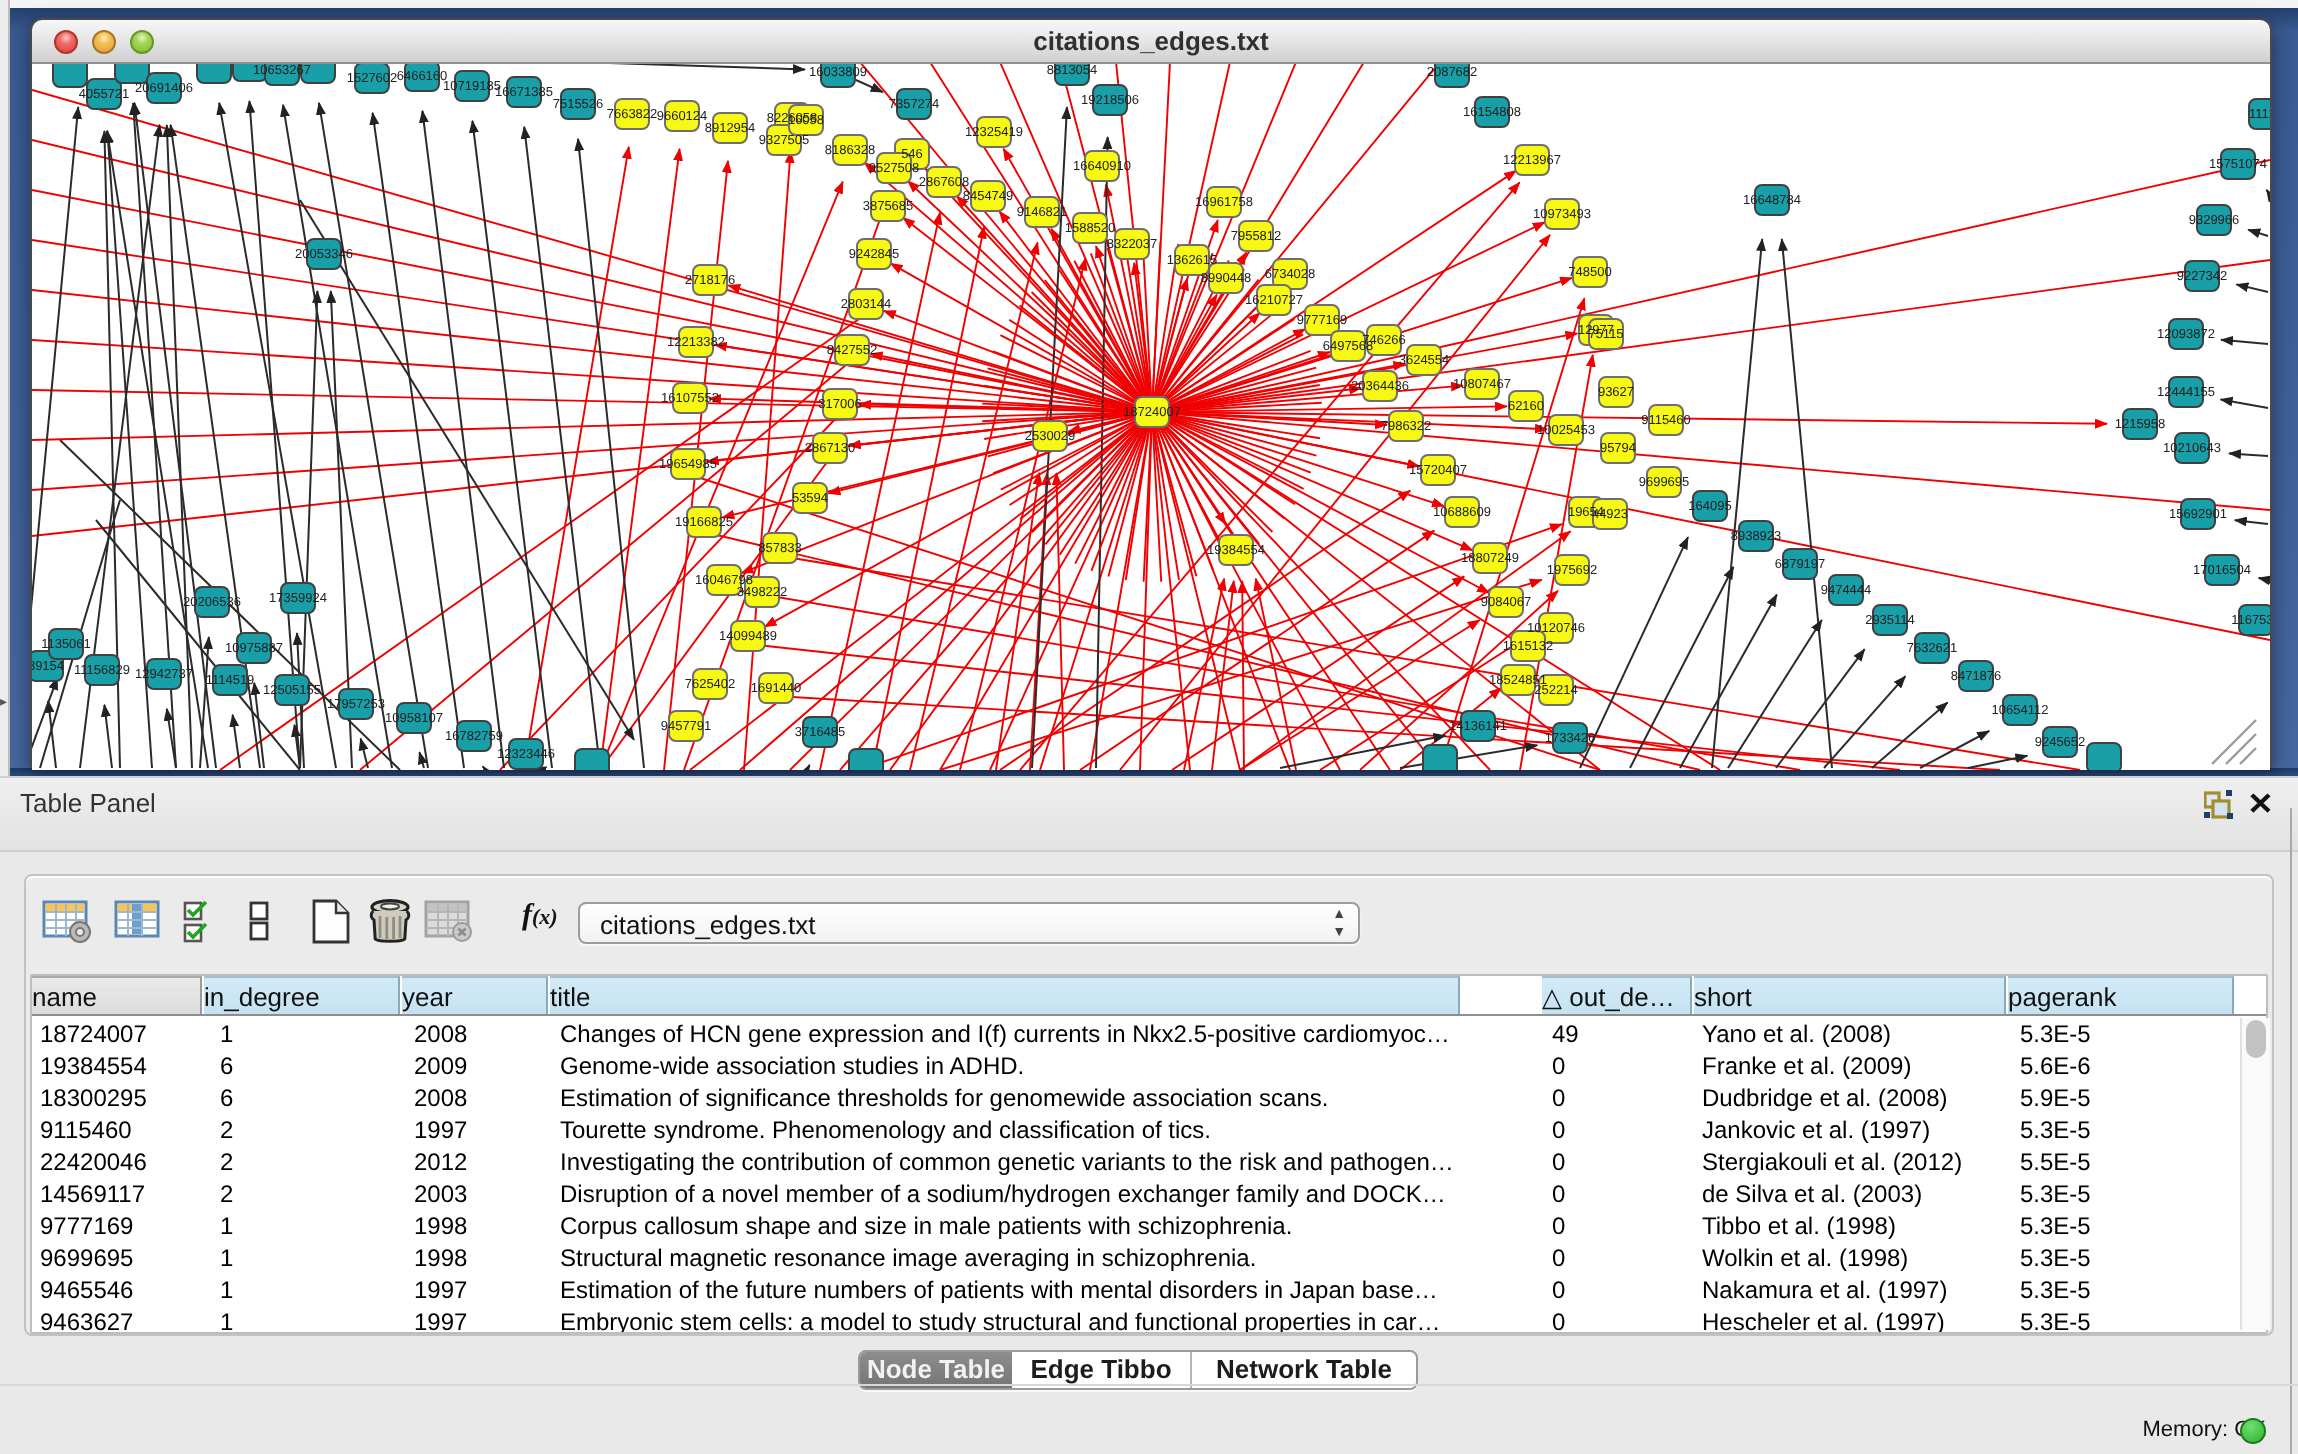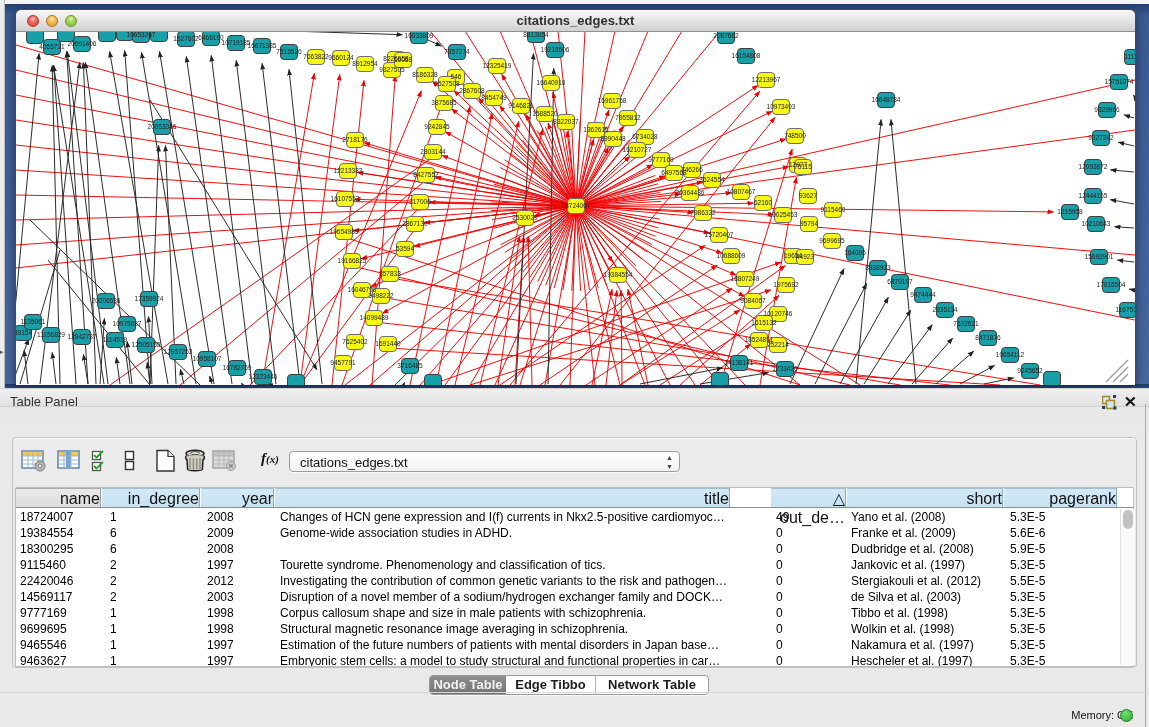--- a/index.html
+++ b/index.html
@@ -10,34 +10,34 @@
 #bottomband{position:absolute;left:0;top:380px;width:1144px;height:16px;background:linear-gradient(180deg,#1d3863 0%,#31508a 30%,#49699f 70%,#5e7cab 100%)}
 #window{position:absolute;left:10px;top:5px;width:1121px;height:375px;border-radius:6px 6px 0 0;box-shadow:0 3px 10px rgba(0,0,0,.45);border:1px solid #4a4a4a;border-bottom:none}
 #titlebar{position:absolute;left:0;top:0;width:100%;height:22px;border-radius:5px 5px 0 0;background:linear-gradient(180deg,#f7f7f7 0%,#e9e9e9 40%,#d2d2d2 95%);border-bottom:1px solid #8f8f8f}
 .tl{position:absolute;top:5px;width:12px;height:12px;border-radius:50%}
 #tl1{left:11px;background:radial-gradient(circle at 50% 30%,#ffc9c4 0%,#ee6e66 35%,#d93f35 100%);border:1px solid #b0352c}
 #tl2{left:30px;background:radial-gradient(circle at 50% 30%,#ffeec2 0%,#f3bf53 35%,#e39b35 100%);border:1px solid #ad7427}
 #tl3{left:49px;background:radial-gradient(circle at 50% 30%,#e1f7bb 0%,#a5d659 35%,#7fb833 100%);border:1px solid #6a952b}
 #wtitle{position:absolute;left:0;top:3px;width:100%;text-align:center;font-size:13px;font-weight:bold;color:#303030}
 #canvas{position:absolute;left:0;top:22px;width:1119px;height:353px;background:#fff;overflow:hidden}
 #paneluparrow{position:absolute;left:571px;top:400px;width:10px;height:5px;font-size:6px;color:#777;text-align:center;line-height:5px}
-#tpheader{position:absolute;left:0;top:388px;width:1149px;height:19px;background:linear-gradient(180deg,#efefef,#e2e2e2);border-top:1px solid #d0d0d0;border-bottom:1px solid #cfcfcf}
+#tpheader{position:absolute;left:0;top:388px;width:1149px;height:38px;background:linear-gradient(180deg,#efefef,#e2e2e2);border-top:1px solid #d0d0d0;border-bottom:1px solid #cfcfcf}
 #tpheader .t{position:absolute;left:10px;top:5px;font-size:13px;color:#333}
 #floaticon{position:absolute;left:1102px;top:6px;width:15px;height:15px}
 #closeicon{position:absolute;left:1124px;top:4px;font-size:15px;font-weight:bold;color:#111;transform:scaleX(1.05)}
 #bottombg{position:absolute;left:0;top:429px;width:1149px;height:298px;background:#e9e9e9}
 #rightline{position:absolute;left:1145px;top:404px;width:1px;height:323px;background:#a8a8a8}
 #innerpanel{position:absolute;left:12px;top:8px;width:1125px;height:231px;background:#ebebeb;border:1px solid #c2c2c2;border-radius:4px;box-shadow:inset 0 1px 0 #fff}
 .ticon{position:absolute;top:11px}
 #dropdown{position:absolute;left:276px;top:13px;width:391px;height:21px;background:linear-gradient(180deg,#ffffff,#f2f2f2);border:1px solid #9c9c9c;border-radius:4px;box-shadow:0 1px 1px rgba(255,255,255,.8)}
 #dropdown .txt{position:absolute;left:10px;top:3px;font-size:13px;color:#111}
 #dropdown .arr{position:absolute;right:6px;top:1px;font-size:7px;color:#444;line-height:9px;text-align:center}
 #tablewrap{position:absolute;left:2px;top:49px;width:1119px;height:180px;background:#fff;border:1px solid #bdbdbd;border-radius:1px}
 #thead{position:absolute;left:0;top:0;width:1117px;height:20px;background:#fff;border-bottom:1px solid #8e8e8e}
-.th{position:absolute;top:0;height:19px;background:linear-gradient(180deg,#d3eaf6,#c5e2f1);border-right:1px solid #8aa9bc;border-top:1px solid #9fc0d2;font-size:16px;color:#111;text-align:right;line-height:19px}
+.th{position:absolute;top:0;height:19px;background:linear-gradient(180deg,#d3eaf6,#c5e2f1);border-right:1px solid #8aa9bc;border-top:1px solid #9fc0d2;font-size:13px;color:#111;text-align:left;line-height:19px}
 .th.gray{background:linear-gradient(180deg,#eaeaea,#dcdcdc);border-right:1px solid #9a9a9a;border-top:1px solid #aaa}
 #tbody{position:absolute;left:0;top:21px;width:1117px;height:157px;overflow:hidden;font-size:12px;color:#000}
 .tr{position:relative;height:16px;line-height:16px;white-space:nowrap}
 .c{position:absolute;top:0;height:16px;overflow:hidden}
 .c1{left:4px;width:84px}.c2{left:94px;width:80px}.c3{left:191px;width:64px}
 .c4{left:264px;width:492px}.c5{left:760px;width:64px}
 .c6{left:835px;width:158px}.c7{left:994px;width:100px}
 #vscroll{position:absolute;left:1104px;top:21px;width:15px;height:156px;background:#fafafa;border-left:1px solid #e0e0e0}
 #vthumb{position:absolute;left:2px;top:1px;width:10px;height:19px;background:#c2c2c2;border-radius:5px}
 #tabs{position:absolute;left:429px;top:675px;height:20px;border:1px solid #9b9b9b;border-radius:4px;background:#fff;box-shadow:0 1px 0 rgba(255,255,255,.7)}
@@ -686,20 +686,21 @@
               <div class="c c3">2009</div>
               <div class="c c4">Genome-wide association studies in ADHD.</div>
               <div class="c c5">0</div>
               <div class="c c6">Franke et al. (2009)</div>
               <div class="c c7">5.6E-6</div>
             </div>
 <div class="tr">
               <div class="c c1">18300295</div>
               <div class="c c2">6</div>
               <div class="c c3">2008</div>
+              <div class="c c4">Estimation of significance thresholds for genomewide association scans.</div>
               <div class="c c5">0</div>
               <div class="c c6">Dudbridge et al. (2008)</div>
               <div class="c c7">5.9E-5</div>
             </div>
 <div class="tr">
               <div class="c c1">9115460</div>
               <div class="c c2">2</div>
               <div class="c c3">1997</div>
               <div class="c c4">Tourette syndrome. Phenomenology and classification of tics.</div>
               <div class="c c5">0</div>

